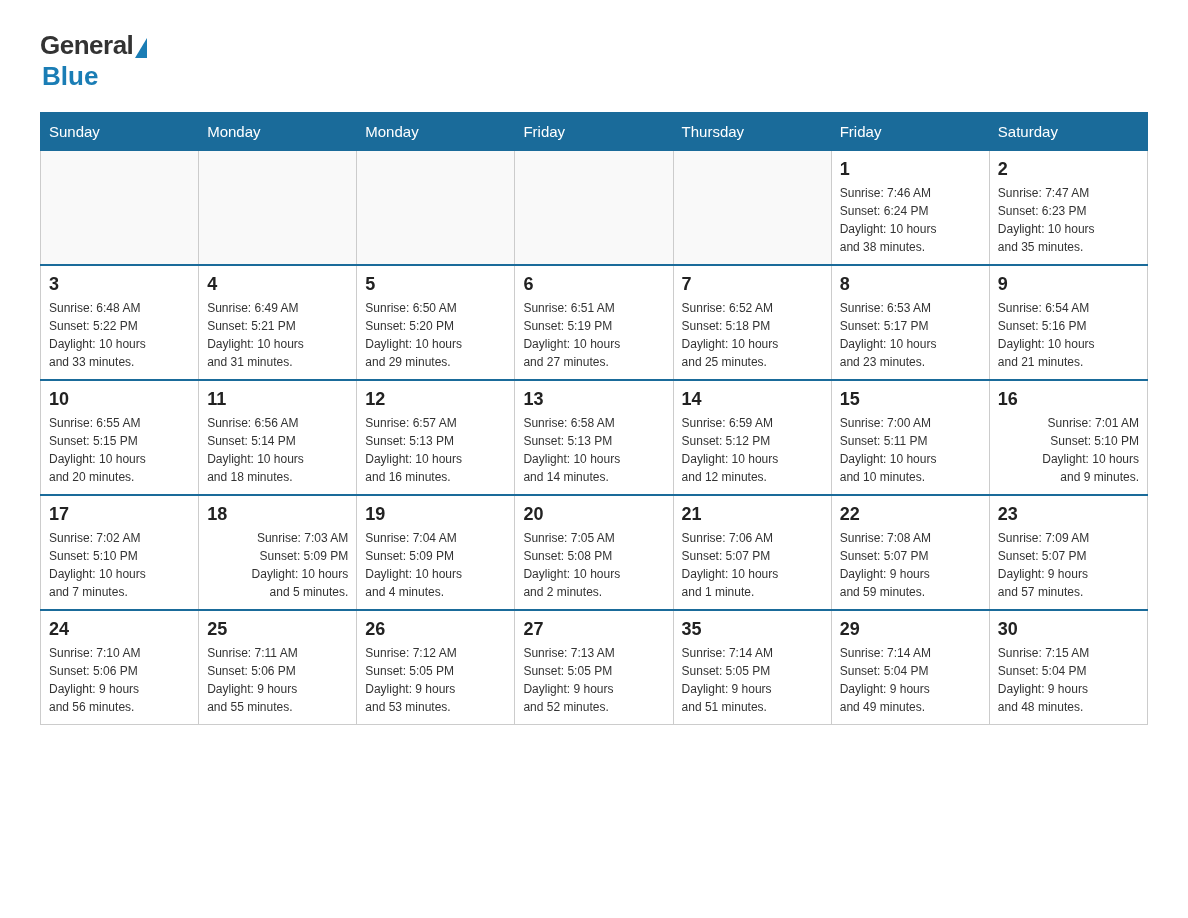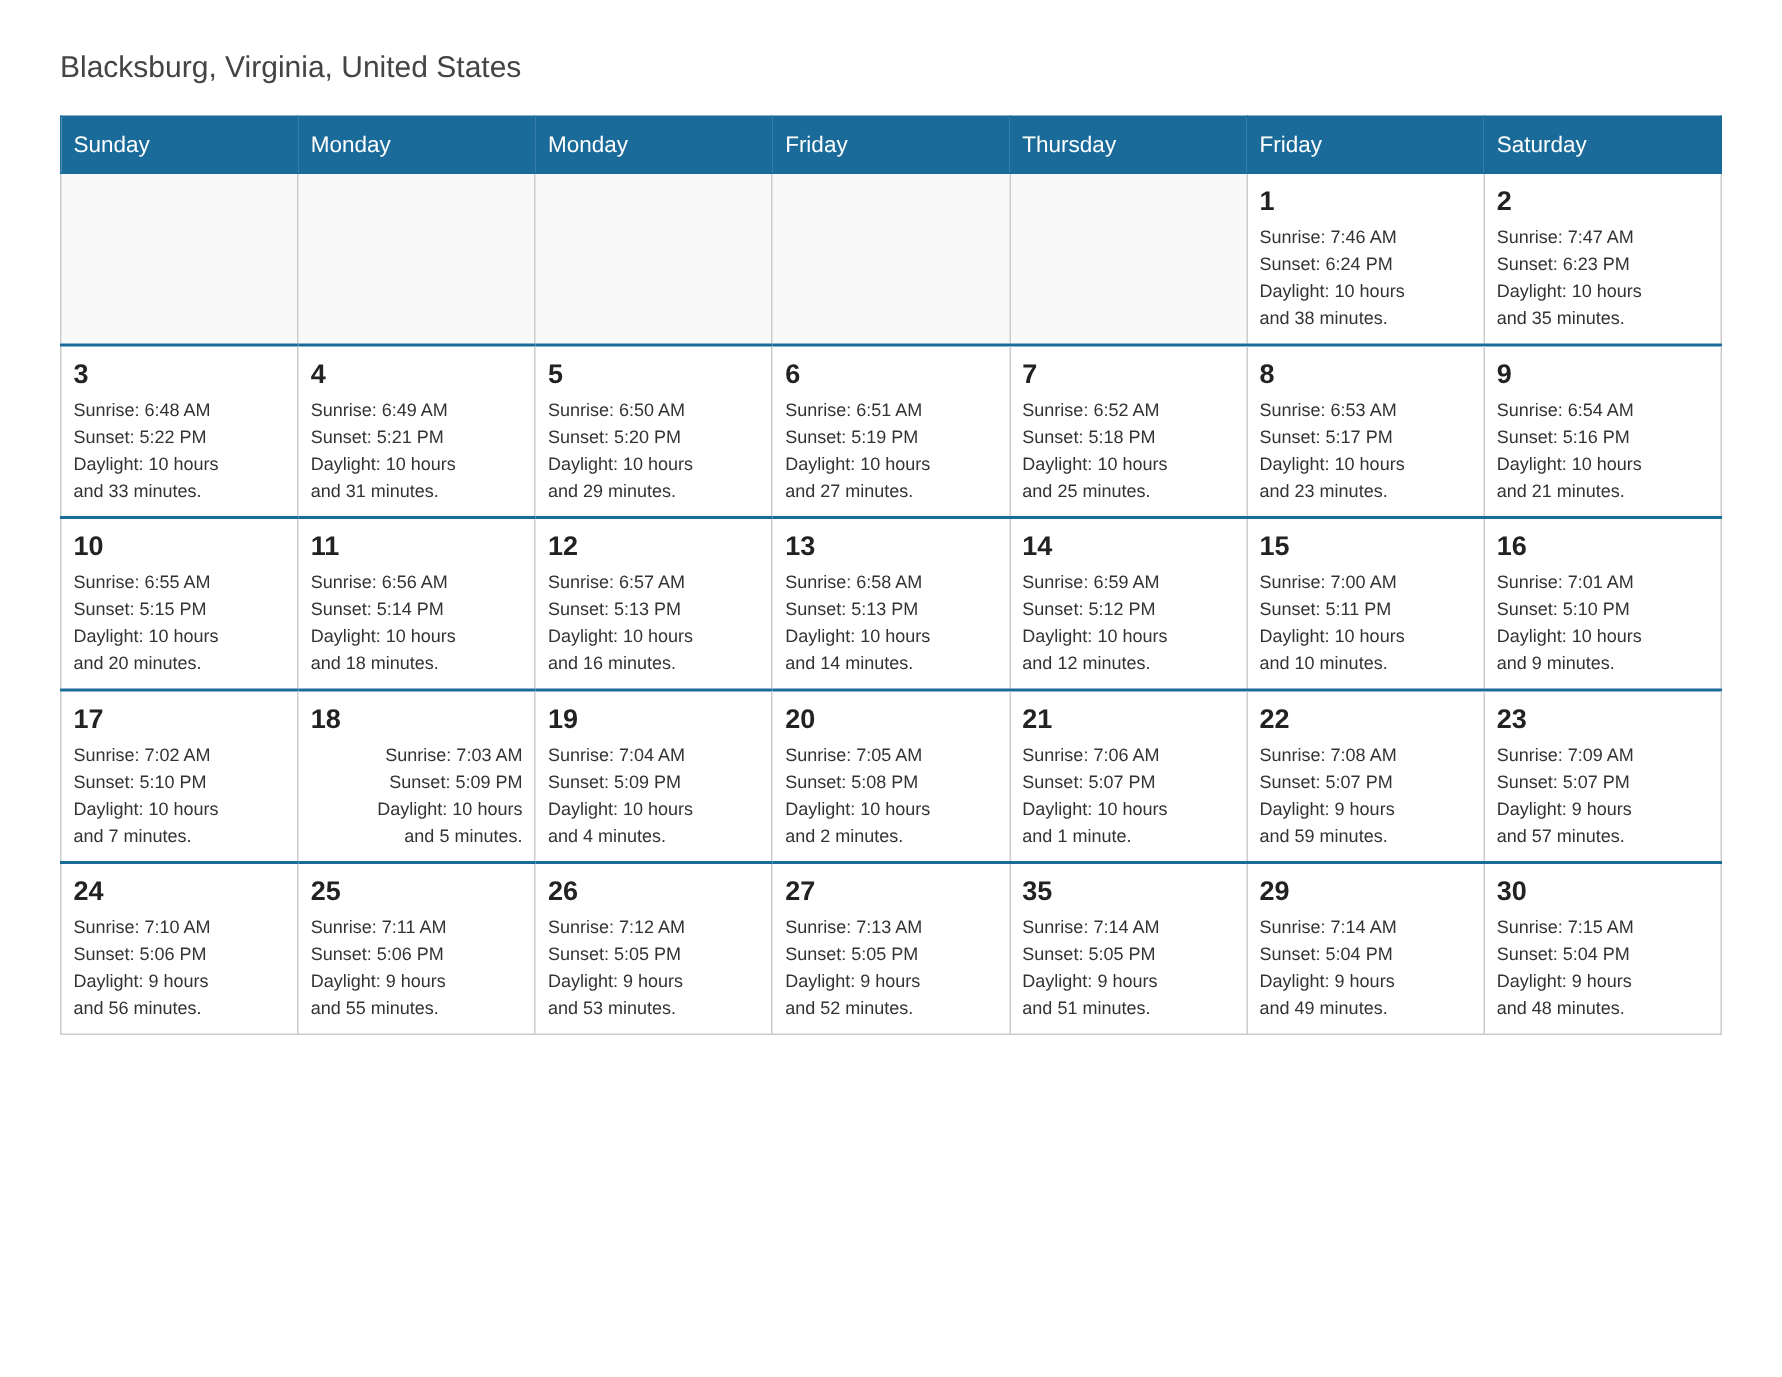--- a/index.html
+++ b/index.html
@@ -102,22 +102,28 @@
     }
     tr:first-child td {
       border-top: 1px solid #ccc;
     }
     th:first-child { border-radius: 0; }
   </style>
 </head>
 <body>
 
 <div class="header-area">
+  <div class="logo">
+    <div class="logo-top">
+      <span class="logo-general">General</span>
+      <div class="logo-triangle"></div>
+    </div>
+    <span class="logo-blue">Blue</span>
+  </div>
   <div class="title-area">
-    <div class="location-subtitle">Blacksburg, Virginia, United States</div>
   </div>
 </div>
 
 <table>
   <thead>
     <tr>
       <th>Sunday</th>
       <th>Monday</th>
       <th>Monday</th>
       <th>Friday</th>
@@ -237,21 +243,21 @@
         </td>
         <td>
           <span class="day-number">15</span>
           <div class="day-info" style="white-space: pre-line;">Sunrise: 7:00 AM
 Sunset: 5:11 PM
 Daylight: 10 hours
 and 10 minutes.</div>
         </td>
         <td>
           <span class="day-number">16</span>
-          <div class="day-info" style="white-space: pre-line;">Sunrise: 7:01 AM
+          <div class="day-info" style="white-space: pre-line; text-align: right;">Sunrise: 7:01 AM
 Sunset: 5:10 PM
 Daylight: 10 hours
 and 9 minutes.</div>
         </td>
       </tr>
       <tr>
         <td>
           <span class="day-number">17</span>
           <div class="day-info" style="white-space: pre-line;">Sunrise: 7:02 AM
 Sunset: 5:10 PM

